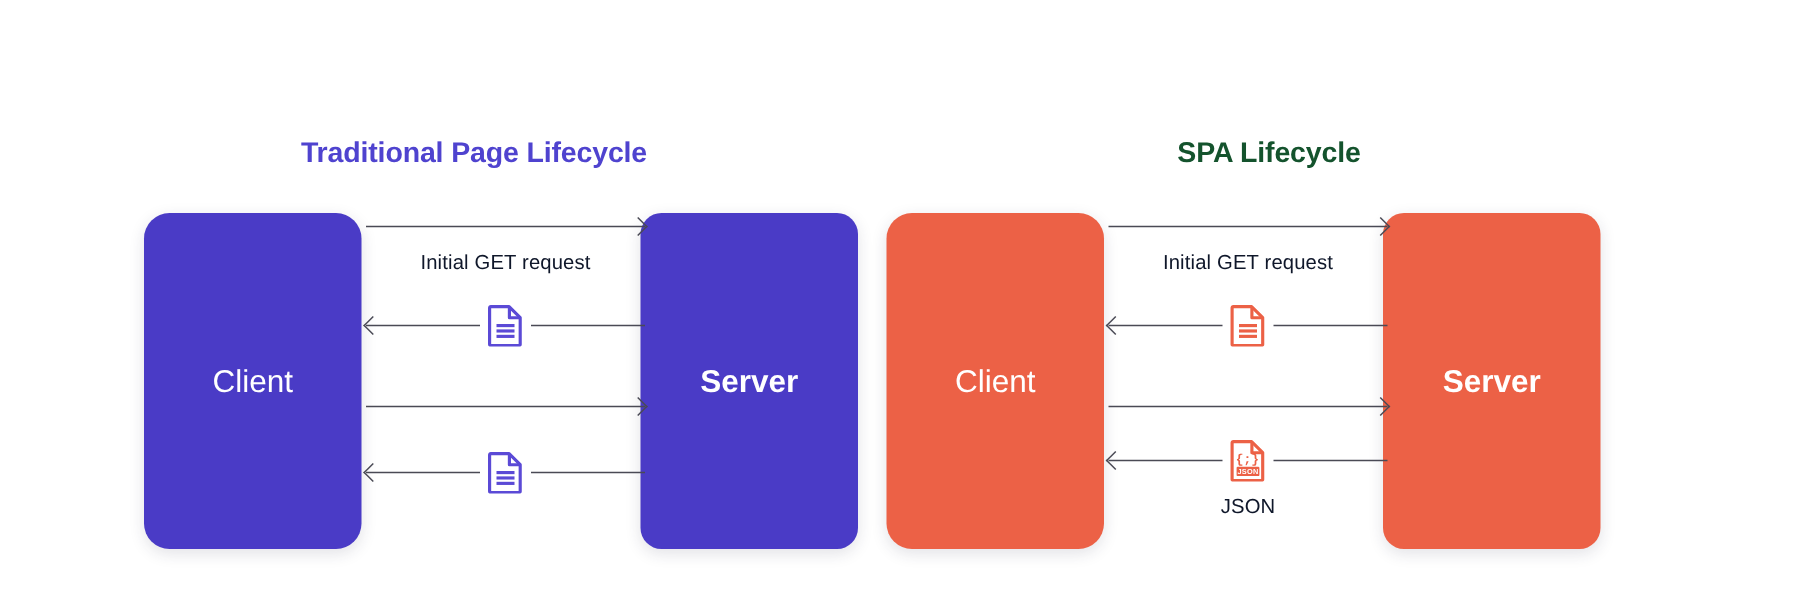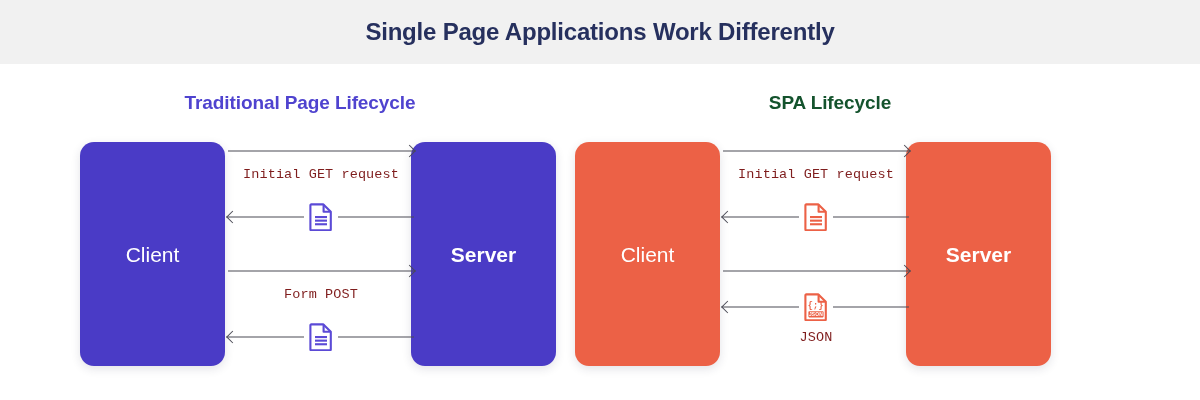--- a/index.html
+++ b/index.html
@@ -21,21 +21,21 @@
     display:flex; align-items:center; justify-content:center;
   }
   .header-title {
     font-size:24px; font-weight:bold;
     color:#26305e;
     letter-spacing:-0.2px;
   }
 
   
   .panels {
-    position:absolute; left:0; top:64px;
+    position:absolute; left:16px; top:64px;
     width:1060px; height:336px;
     display:flex;
   }
   .panel { position:relative; width:600px; height:336px; }
 
   .panel-title {
     position:absolute; top:28px; left:0; width:600px;
     text-align:center;
     font-size:19px; font-weight:bold;
     letter-spacing:-0.1px;
@@ -51,21 +51,21 @@
     display:flex; align-items:center; justify-content:center;
     color:#ffffff;
     box-shadow:0 3px 10px rgba(40,40,70,0.13);
   }
   .node-label { font-size:21px; line-height:1; }
   .node-label.bold { font-weight:bold; }
 
   .node.purple { background:#4a3bc6; }
   .node.orange { background:#ec6146; }
 
-  .node.client { left:80px; }
+  .node.client { left:80px;border-radius:17px; }
   .node.server { left:411px; }
   .panel.spa .node.client { left:45px; }
   .panel.spa .node.server { left:376px; }
 
   
   .exchange {
     position:absolute; top:78px;
     width:186px; height:224px;
   }
   .panel.trad .exchange { left:228px; }
@@ -95,23 +95,22 @@
   }
   .head.left {
     left:0;
     border-bottom:1.4px solid #4a4a55;
     border-left:1.4px solid #4a4a55;
     transform:translateY(-50%) rotate(45deg);
   }
 
   .flow-label {
     width:186px; text-align:center;
-    font-size:13.5px; color:#7f1d1d;
+    font-size:13.5px; color:#0f172a;
     letter-spacing:0.1px;
-    font-family:Liberation Mono, monospace;
   }
   .flow-label.top { margin-top:7px; }
   .flow-label.bottom { margin-top:6px; }
 
   .spacer-18 { height:18px; }
   .spacer-10 { height:10px; }
 
   
   .icon-row { position:relative; width:186px; height:34px; }
   .icon-row .rule { top:50%; }
@@ -122,23 +121,20 @@
     background:#ffffff;
     display:flex; align-items:center; justify-content:center;
   }
   .icon-wrap svg { display:block; }
 </style>
 </head>
 <body>
 
 <div id="page">
 
-  <div class="header-band">
-    <div class="header-title">Single Page Applications Work Differently</div>
-  </div>
 
   <div class="panels">
 
     <div class="panel trad">
 
       <div class="panel-title purple">Traditional Page Lifecycle</div>
 
       <div class="node purple client">
         <span class="node-label">Client</span>
       </div>
@@ -169,21 +165,20 @@
               </svg>
             </span>
           </div>
         </div>
 
         <div class="flow f2">
           <div class="line-row">
             <span class="rule"></span>
             <span class="head right"></span>
           </div>
-          <div class="flow-label top">Form POST</div>
           <div class="spacer-18"></div>
           <div class="icon-row">
             <span class="rule"></span>
             <span class="head left"></span>
             <span class="icon-wrap">
               <svg width="24" height="28" viewBox="0 0 24 28">
                 <path d="M2.2 1.4 h12.2 l7.4 7.4 v17.8 a0.8 0.8 0 0 1 -0.8 0.8 H2.2 a0.8 0.8 0 0 1 -0.8 -0.8 V2.2 a0.8 0.8 0 0 1 0.8 -0.8 z" fill="none" stroke="#5b4ad6" stroke-width="2.1" stroke-linejoin="round"></path>
                 <path d="M14.6 1.6 v7.2 h7.0" fill="none" stroke="#5b4ad6" stroke-width="2.1" stroke-linejoin="round"></path>
                 <rect x="6" y="13" width="12" height="2.1" fill="#5b4ad6"></rect>
                 <rect x="6" y="16.6" width="12" height="2.1" fill="#5b4ad6"></rect>

